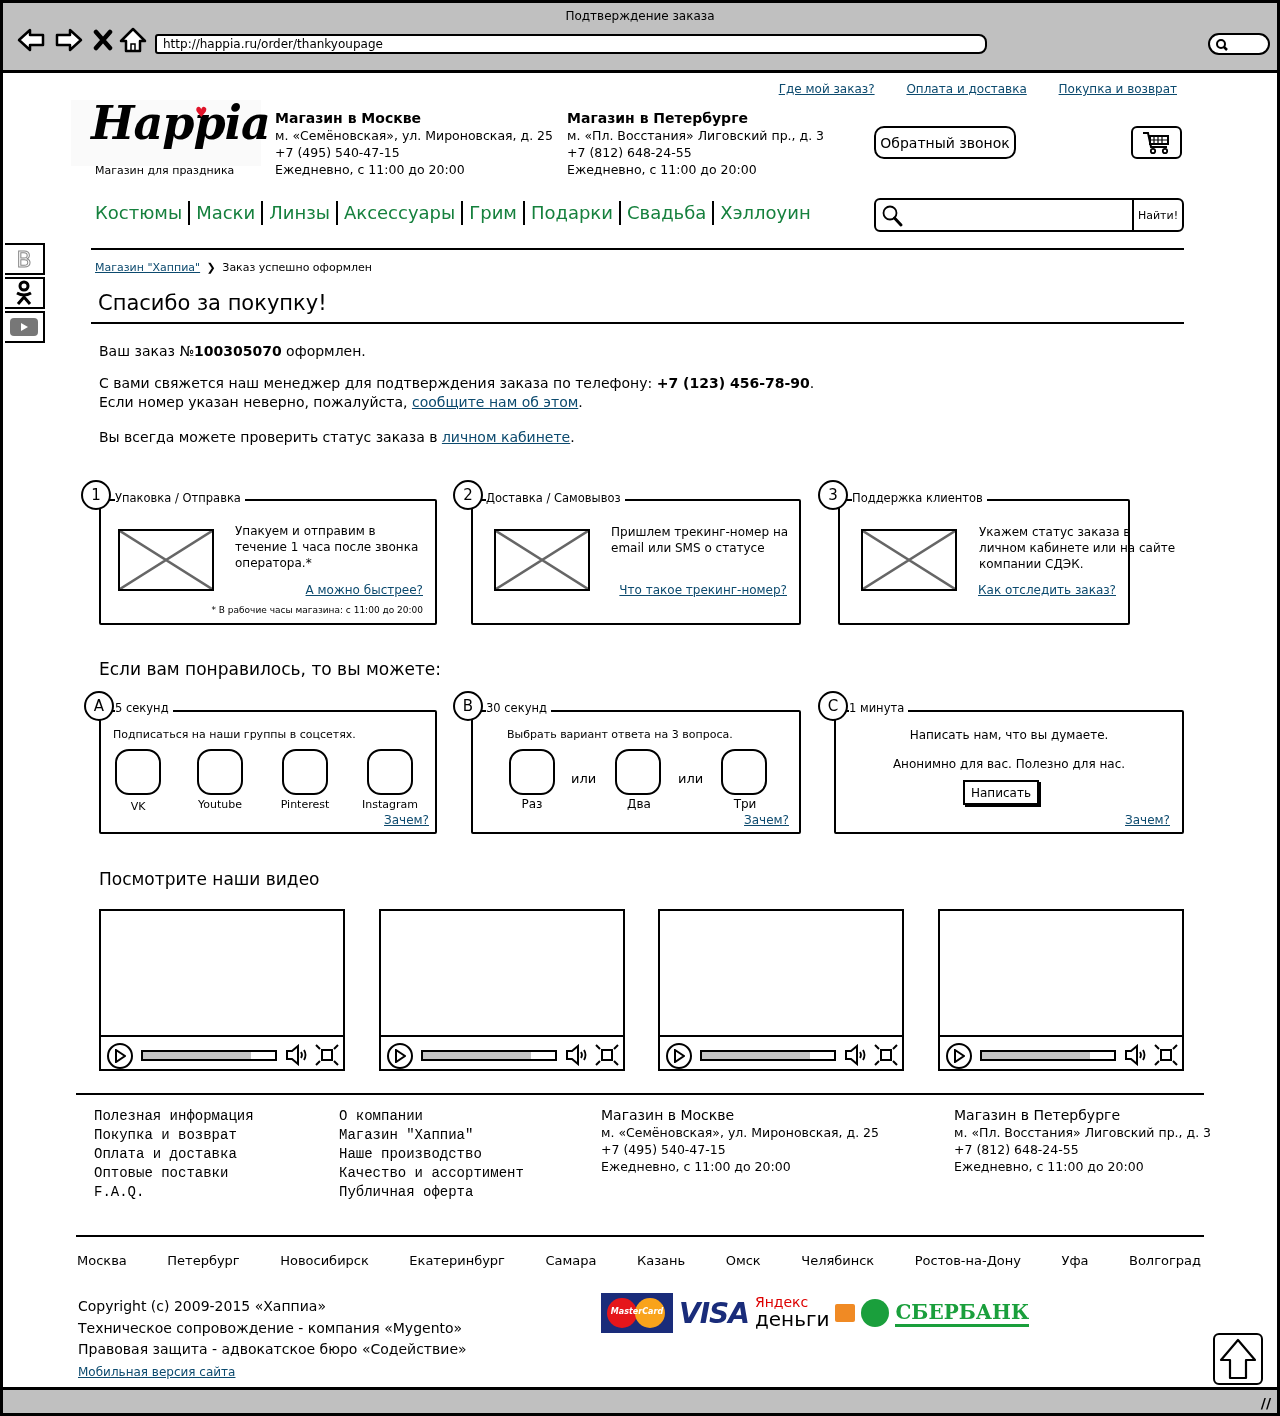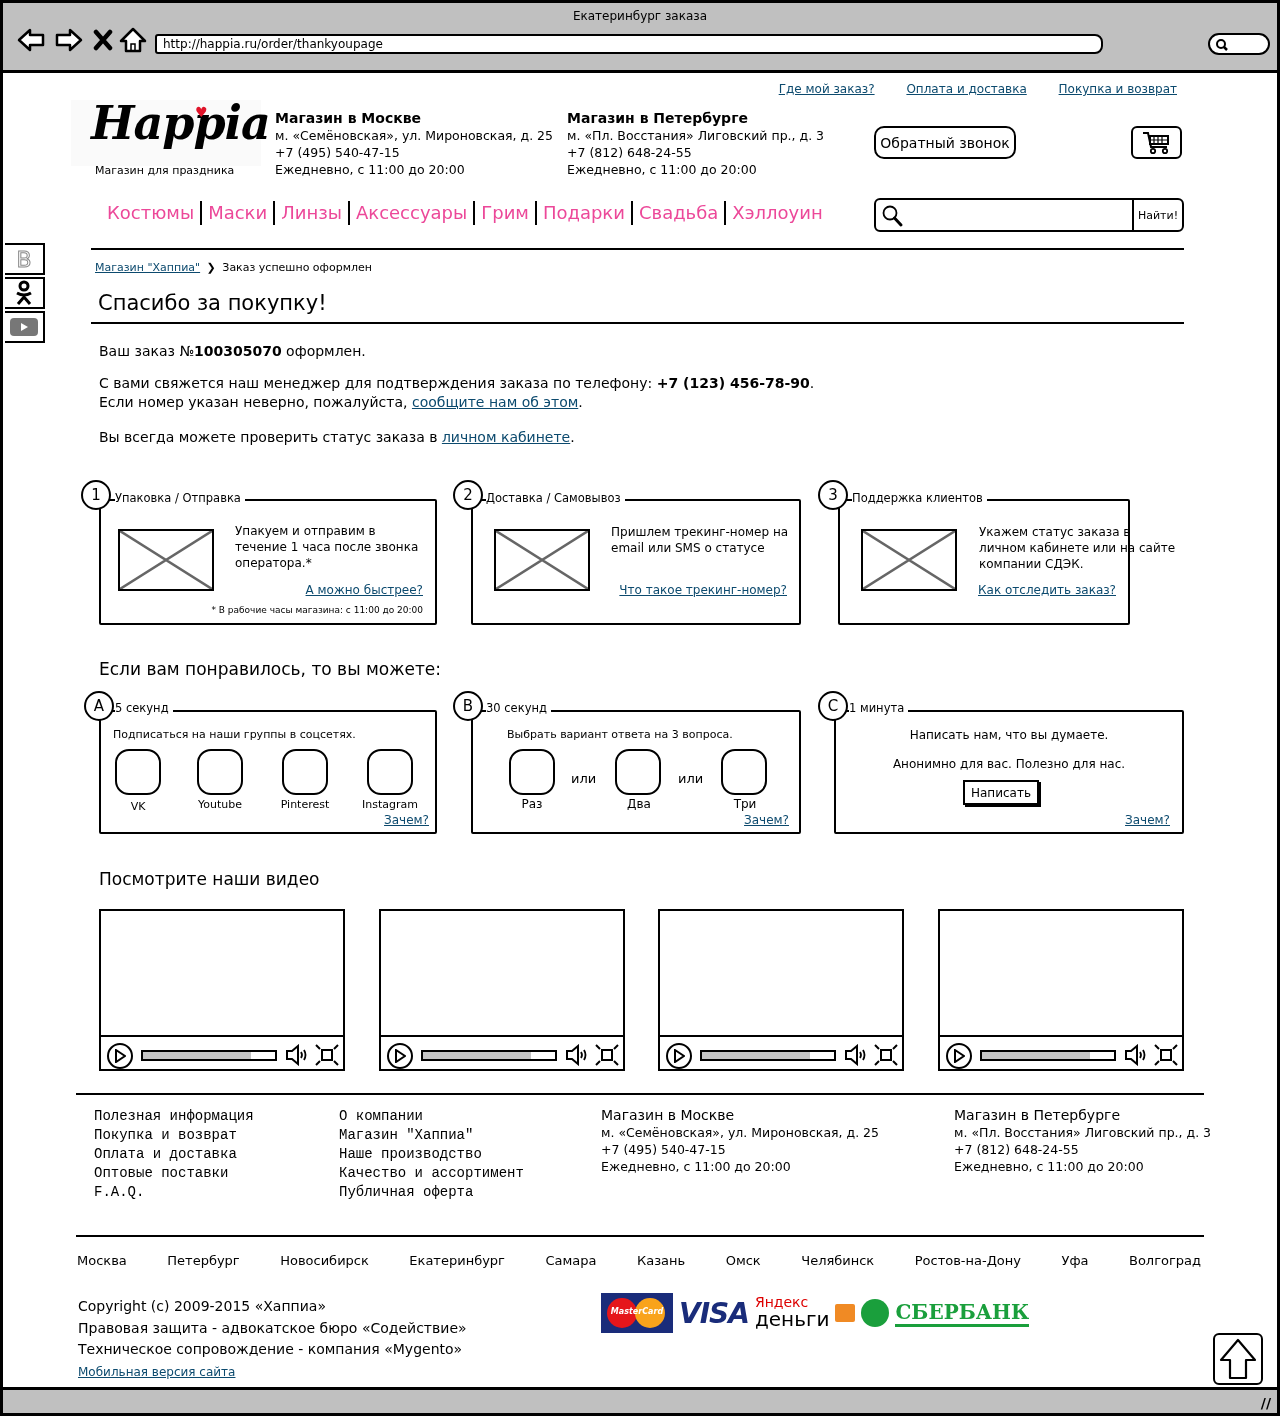--- a/index.html
+++ b/index.html
@@ -5,37 +5,37 @@
   * { box-sizing: border-box; margin: 0; padding: 0; }
   html, body { width: 1280px; height: 1416px; overflow: hidden; background: #fff; }
   body { font-family: "DejaVu Sans", sans-serif; color: #000; position: relative; }
   a, .link { color: #0c4a6e; text-decoration: underline; cursor: pointer; }
 
   
   .browser { position: absolute; left: 0; top: 0; width: 1280px; height: 1416px; border: 3px solid #000; }
   .chrome-top { position: absolute; left: 0; top: 0; width: 1274px; height: 70px; background: #c0c0c0; border-bottom: 3px solid #000; }
   .win-title { position: absolute; top: 6px; left: 0; width: 100%; text-align: center; font-size: 12px; }
   .nav-ico { position: absolute; top: 24px; width: 28px; height: 26px; }
-  .urlbar { position: absolute; left: 152px; top: 31px; width: 948px; height: 20px; background: #fff; border: 2px solid #000; border-radius: 3px 8px 8px 3px; font-size: 12px; padding: 1px 6px; }
+  .urlbar { position: absolute; left: 152px; top: 31px; width: 832px; height: 20px; background: #fff; border: 2px solid #000; border-radius: 3px 8px 8px 3px; font-size: 12px; padding: 1px 6px; }
   .search-oval { position: absolute; left: 1205px; top: 30px; width: 62px; height: 22px; background: #fff; border: 2px solid #000; border-radius: 12px; }
   .chrome-bottom { position: absolute; left: 0; bottom: 0; width: 1274px; height: 26px; background: #c0c0c0; border-top: 3px solid #000; }
   .grip { position: absolute; right: 6px; bottom: 2px; font-size: 14px; font-weight: bold; }
 
   
   .toplinks { position: absolute; top: 79px; right: 100px; font-size: 12px; }
   .toplinks span { margin-left: 28px; }
   .logo { position: absolute; left: 68px; top: 97px; width: 190px; height: 66px; background: #fafafa; }
   .logo-text { position: absolute; left: 20px; top: -4px; font-family: "DejaVu Serif", serif; font-style: italic; font-weight: bold; font-size: 46px; letter-spacing: -1px; }
   .logo-heart { position: absolute; left: 124px; top: 4px; color: #e0142a; font-size: 14px; }
   .logo-sub { position: absolute; left: 92px; top: 161px; font-size: 11px; }
   .store { position: absolute; font-size: 12.5px; line-height: 17px; }
   .store .st-title { font-size: 14px; font-weight: bold; }
   .callback-btn { position: absolute; left: 871px; top: 123px; width: 142px; height: 33px; border: 2px solid #000; border-radius: 10px; font-size: 14px; display: flex; align-items: center; justify-content: center; background: #fff; }
   .cart-btn { position: absolute; left: 1128px; top: 123px; width: 51px; height: 33px; border: 2px solid #000; border-radius: 6px; display: flex; align-items: center; justify-content: center; }
-  .mainnav { position: absolute; left: 104px; top: 198px; font-size: 18px; color: #ec4899; display: flex; }
+  .mainnav { position: absolute; left: 92px; top: 198px; font-size: 18px; color: #15803d; display: flex; }
   .mainnav .nav-item { padding: 0 6px; border-right: 2px solid #000; line-height: 24px; }
   .mainnav .nav-item:first-child { padding-left: 0; }
   .mainnav .nav-item:last-child { border-right: none; }
   .searchbox { position: absolute; left: 871px; top: 195px; width: 310px; height: 34px; border: 2px solid #000; border-radius: 6px; background: #fff; }
   .search-go { position: absolute; right: 0; top: 0; width: 50px; height: 30px; border-left: 2px solid #000; border-radius: 0; font-size: 11px; display: flex; align-items: center; justify-content: center; }
   .hr { position: absolute; height: 2px; background: #000; }
 
   
   .social-side { position: absolute; left: 2px; width: 40px; height: 32px; border: 2px solid #000; border-left: none; display: flex; align-items: center; justify-content: center; background: #fff; }
 
@@ -78,21 +78,21 @@
   .mobile-link { position: absolute; left: 75px; top: 1362px; font-size: 12px; }
   .payments { position: absolute; left: 598px; top: 1290px; display: flex; align-items: center; gap: 6px; }
   .up-btn { position: absolute; left: 1210px; top: 1330px; width: 50px; height: 52px; border: 2px solid #000; border-radius: 6px; display: flex; align-items: center; justify-content: center; background: #fff; }
 </style>
 </head>
 <body>
 
 <div class="browser">
 
   <div class="chrome-top">
-    <div class="win-title">Екатеринбург заказа</div>
+    <div class="win-title">Подтверждение заказа</div>
     <svg class="nav-ico" style="left:14px" viewBox="0 0 28 26">
         <path d="M2 13 L13 3 L13 8 L26 8 L26 18 L13 18 L13 23 Z" fill="#fff" stroke="#000" stroke-width="2.5" stroke-linejoin="round"></path>
       </svg>
     <svg class="nav-ico" style="left:52px" viewBox="0 0 28 26">
         <path d="M26 13 L15 3 L15 8 L2 8 L2 18 L15 18 L15 23 Z" fill="#fff" stroke="#000" stroke-width="2.5" stroke-linejoin="round"></path>
       </svg>
     <svg class="nav-ico" style="left:90px;width:20px" viewBox="0 0 20 26">
         <path d="M3 5 L17 21 M17 5 L3 21" stroke="#000" stroke-width="4.5" stroke-linecap="round"></path>
       </svg>
     <svg class="nav-ico" style="left:116px" viewBox="0 0 28 26">
@@ -404,22 +404,22 @@
     <span>Казань</span>
     <span>Омск</span>
     <span>Челябинск</span>
     <span>Ростов-на-Дону</span>
     <span>Уфа</span>
     <span>Волгоград</span>
   </div>
 
   <div class="copy">
     <div>Copyright (c) 2009-2015 «Хаппиа»</div>
+    <div>Техническое сопровождение - компания «Mygento»</div>
     <div>Правовая защита - адвокатское бюро «Содействие»</div>
-    <div>Техническое сопровождение - компания «Mygento»</div>
   </div>
   <div class="mobile-link link">Мобильная версия сайта</div>
 
   <div class="payments">
     <div style="position:relative;width:72px;height:40px;background:#1a2c7a;">
       <div style="position:absolute;left:6px;top:5px;width:30px;height:30px;border-radius:50%;background:#e5161b;"></div>
       <div style="position:absolute;left:34px;top:5px;width:30px;height:30px;border-radius:50%;background:#f9a31b;"></div>
       <div style="position:absolute;left:0;top:14px;width:72px;text-align:center;font-size:8px;color:#fff;font-style:italic;font-weight:bold;">MasterCard</div>
     </div>
     <div style="font-size:28px;font-weight:bold;font-style:italic;color:#1a2c7a;letter-spacing:-1px;">VISA</div>

